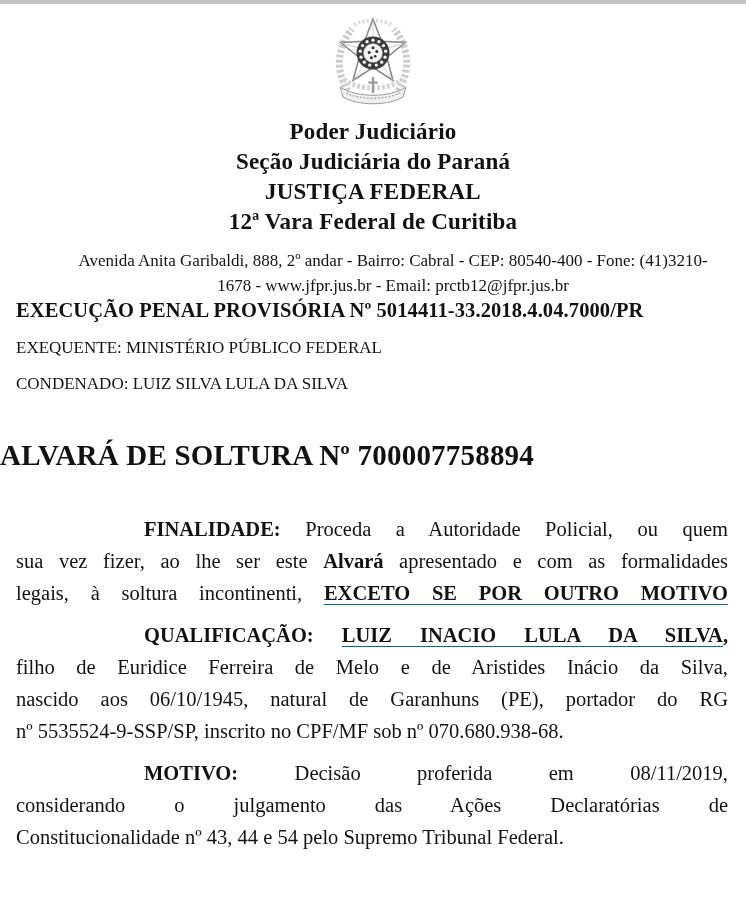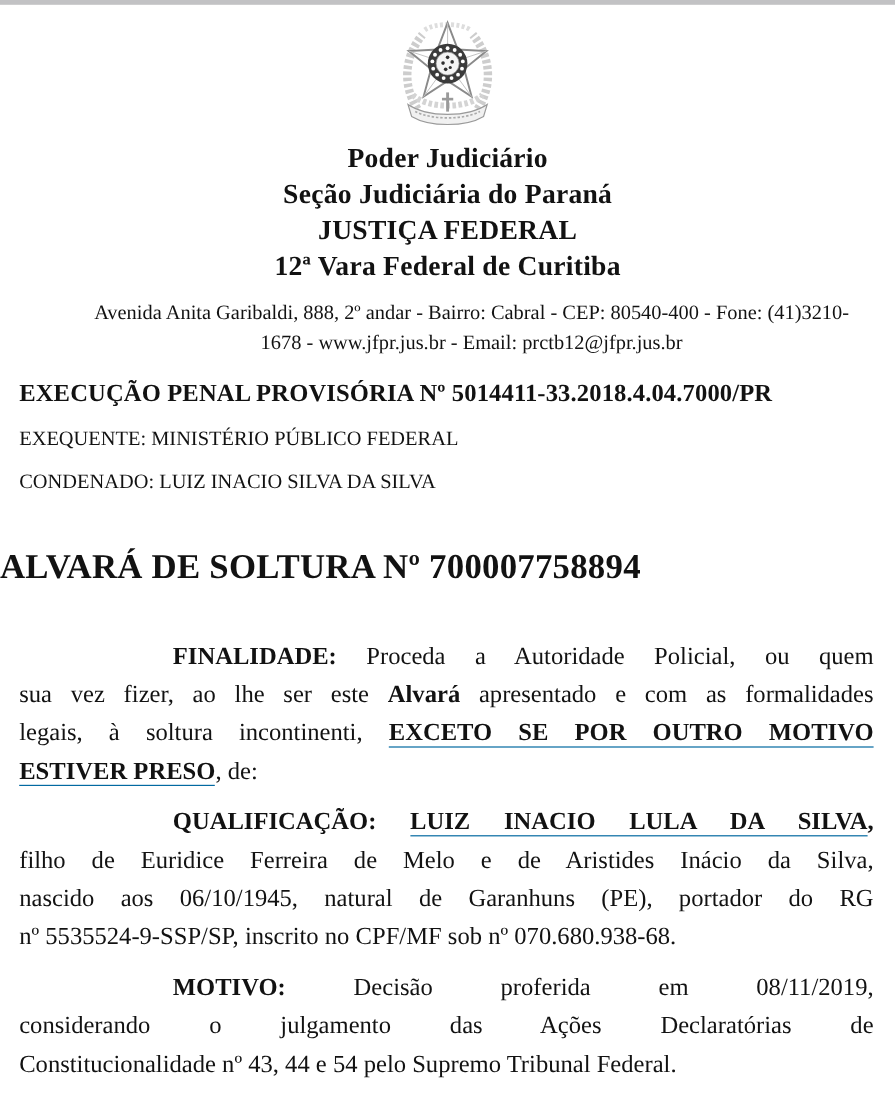--- a/index.html
+++ b/index.html
@@ -34,21 +34,20 @@
   .address-block {
     margin-top: 11px;
     text-align: center;
     padding-left: 40px;
   }
   .address-line {
     font-size: 17px;
     line-height: 25px;
   }
   .case-block {
-    margin-top: 18px;
     padding: 0 18px 0 16px;
   }
   .process-line {
     font-weight: bold;
     font-size: 20.5px;
     line-height: 25px;
     letter-spacing: 0.1px;
   }
   .party-line {
     font-size: 17px;
@@ -156,32 +155,31 @@
 </div>
 
 <div class="address-block">
   <div class="address-line">Avenida Anita Garibaldi, 888, 2º andar - Bairro: Cabral - CEP: 80540-400 - Fone: (41)3210-</div>
   <div class="address-line">1678 - www.jfpr.jus.br - Email: prctb12@jfpr.jus.br</div>
 </div>
 
 <div class="case-block">
   <div class="process-line">EXECUÇÃO PENAL PROVISÓRIA Nº 5014411-33.2018.4.04.7000/PR</div>
   <div class="party-line"><span class="lbl">EXEQUENTE</span><span>: MINISTÉRIO PÚBLICO FEDERAL</span></div>
-  <div class="party-line"><span class="lbl">CONDENADO</span><span>: LUIZ INACIO SILVA DA SILVA</span></div>
+  <div class="party-line"><span class="lbl">CONDENADO</span><span>: LUIZ SILVA LULA DA SILVA</span></div>
 </div>
 
 <div class="doc-title">ALVARÁ DE SOLTURA Nº 700007758894</div>
 
 <div class="body-block">
 
   <div class="para">
     <div class="pline just"><span class="indent"></span><span class="b">FINALIDADE:</span><span> Proceda a Autoridade Policial, ou quem</span></div>
     <div class="pline just"><span>sua vez fizer, ao lhe ser este </span><span class="b">Alvará</span><span> apresentado e com as formalidades</span></div>
     <div class="pline just"><span>legais, à soltura incontinenti, </span><span class="bu">EXCETO SE POR OUTRO MOTIVO</span></div>
-    <div class="pline last"><span class="bu">ESTIVER PRESO</span><span>, de:</span></div>
   </div>
 
   <div class="para">
     <div class="pline just"><span class="indent"></span><span class="b">QUALIFICAÇÃO: </span><span class="bu">LUIZ INACIO LULA DA SILVA</span><span class="b">,</span></div>
     <div class="pline just">filho de Euridice Ferreira de Melo e de Aristides Inácio da Silva,</div>
     <div class="pline just">nascido aos 06/10/1945, natural de Garanhuns (PE), portador do RG</div>
     <div class="pline last">nº 5535524-9-SSP/SP, inscrito no CPF/MF sob nº 070.680.938-68.</div>
   </div>
 
   <div class="para">

